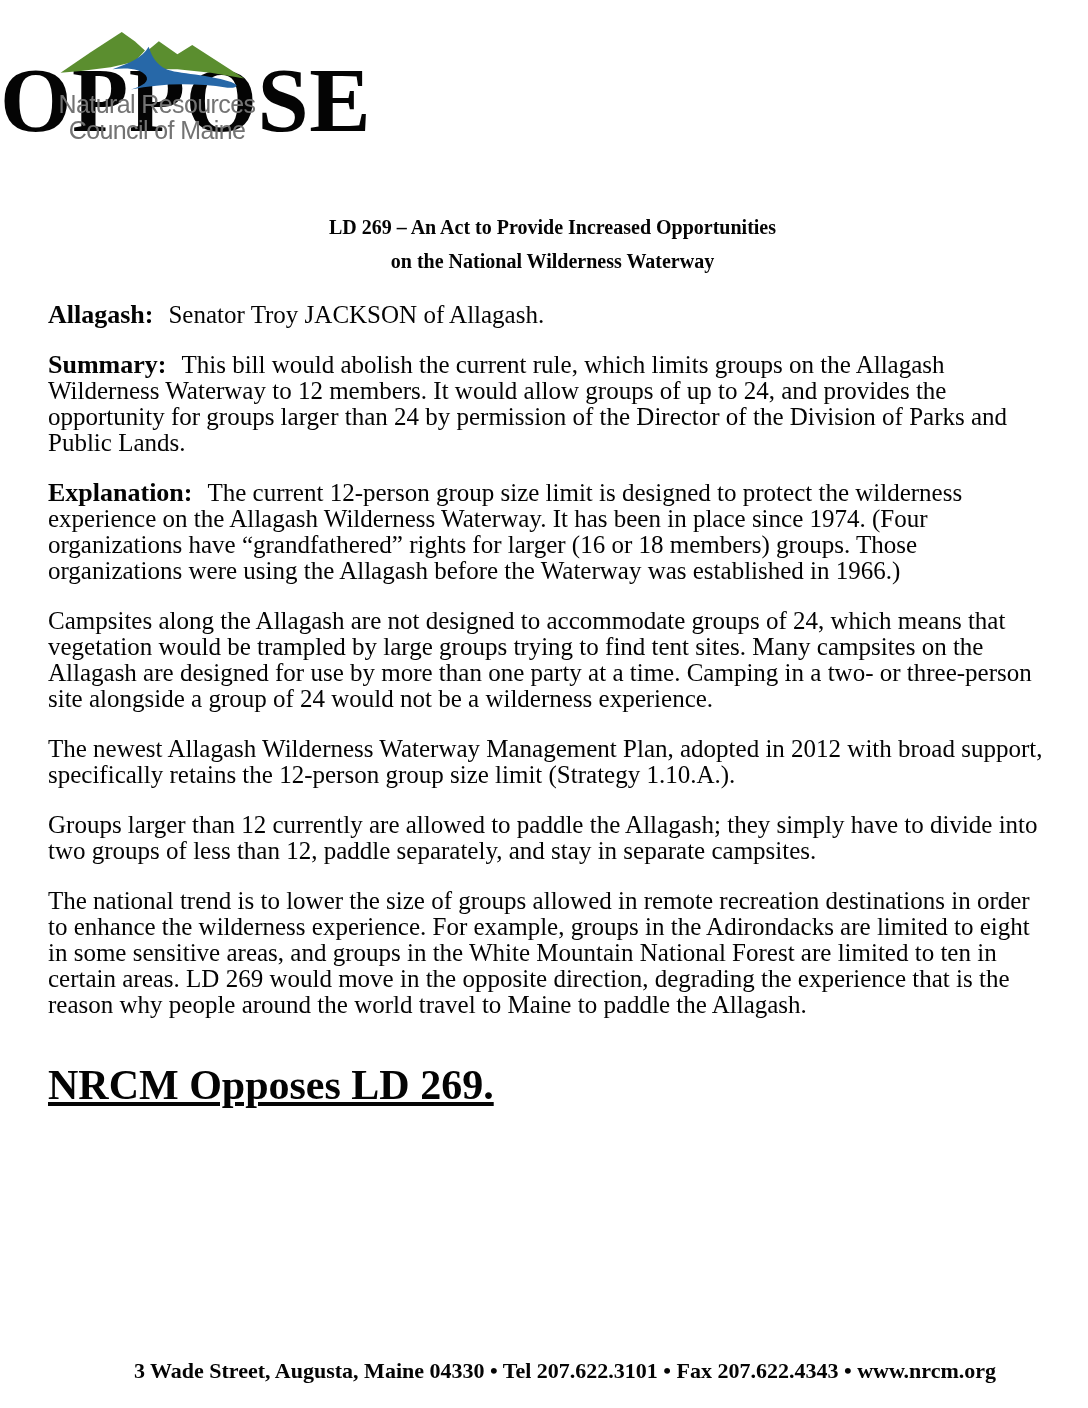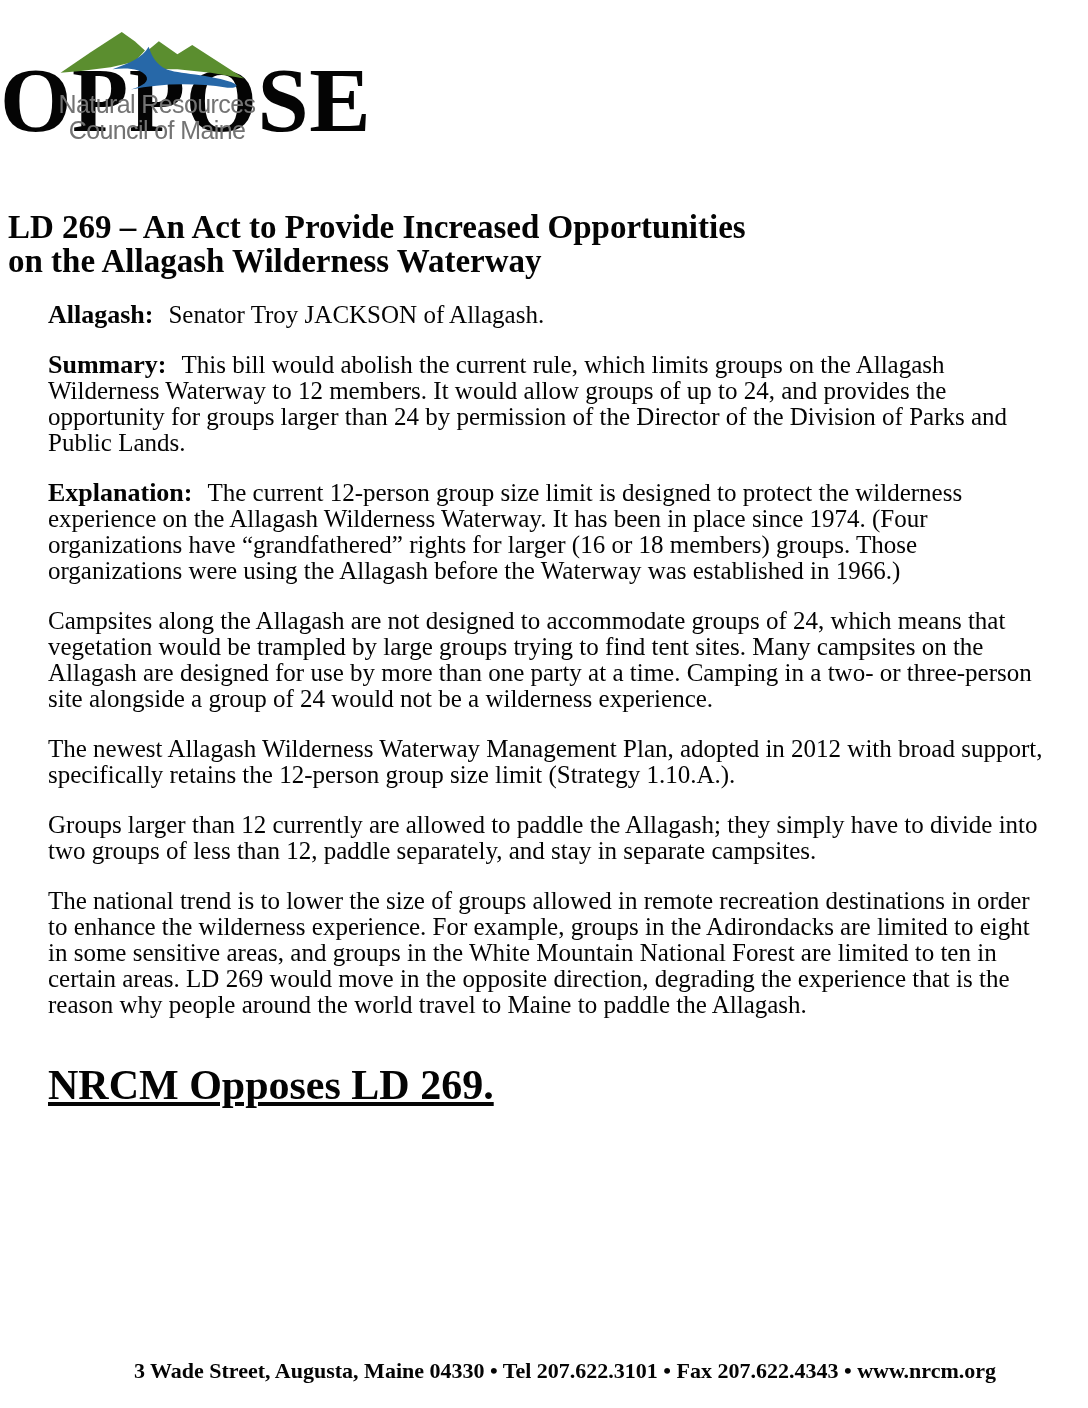--- a/index.html
+++ b/index.html
@@ -32,24 +32,25 @@
     text-align: left;
     font-size: 92px;
     font-weight: bold;
     line-height: 1;
     padding-top: 26px;
     letter-spacing: 0.5px;
   }
 
   
   .title {
-    font-size: 33px;
+    text-align: center;
+    font-size: 20px;
     line-height: 34px;
     font-weight: bold;
-    margin: 50px 0 0 8px;
+    margin: 50px 0 0 17px;
   }
 
   
   .content { padding: 0 44px 0 48px; }
   .para {
     font-size: 25px;
     line-height: 26px;
     margin: 24px 0 0 0;
   }
   .run-label {
@@ -97,21 +98,21 @@
       <div class="logo-text">
         <div>Natural Resources</div>
         <div>Council of Maine</div>
       </div>
     </div>
     <div class="stamp">OPPOSE</div>
   </header>
 
   <h1 class="title">
     <span>LD 269 – An Act to Provide Increased Opportunities</span><br>
-    <span>on the Allagash Wilderness Waterway</span>
+    <span>on the National Wilderness Waterway</span>
   </h1>
 
   <div class="content">
 
     <p class="para">
       <span class="run-label">Allagash:</span><span>Senator Troy JACKSON of Allagash.</span>
     </p>
 
 
     <p class="para">

